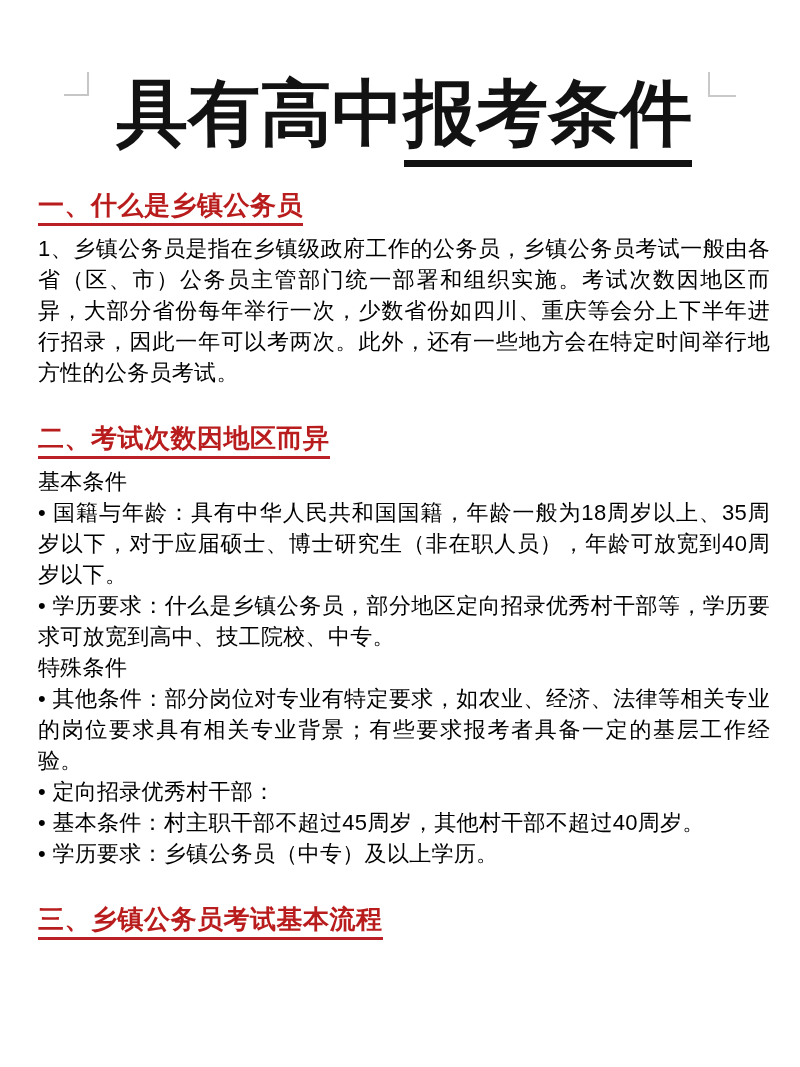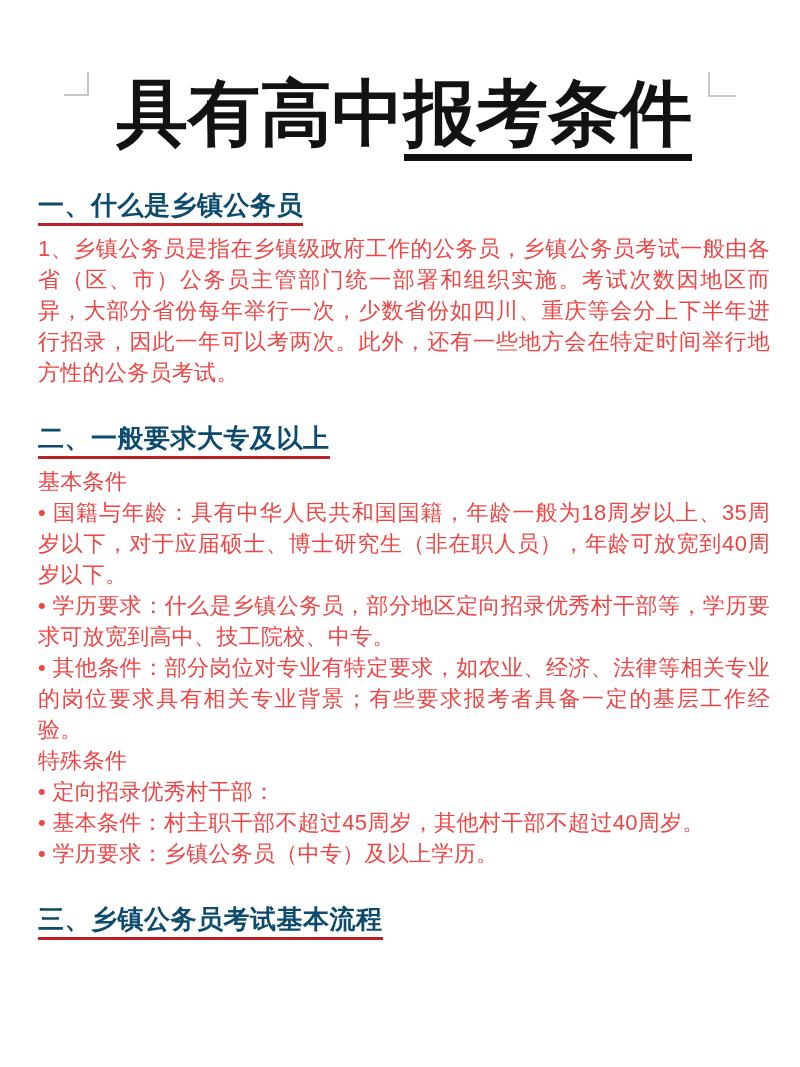--- a/index.html
+++ b/index.html
@@ -50,42 +50,42 @@
     text-align: center;
     font-size: 72px;
     line-height: 1.32;
     font-weight: bold;
     color: #121212;
     letter-spacing: 0;
     white-space: nowrap;
   }
   .doc-title .title-underlined {
     border-bottom: 7px solid #121212;
-    padding-bottom: 1px;
+    padding-bottom: 7px;
   }
   .section { margin: 0; }
   .section-1 { margin-top: 30px; }
   .section-2 { margin-top: 36px; }
   .section-3 { margin-top: 36px; }
   .section-heading {
     display: inline-block;
     margin: 0 0 7px 0;
     font-size: 26px;
     line-height: 1.12;
     font-weight: bold;
-    color: #0c4a6e;
+    color: #b91c1c;
     border-bottom: 3px solid #bb2026;
     padding-bottom: 3px;
     letter-spacing: 0.5px;
   }
   .section-body p {
     margin: 0;
     font-size: 22px;
     line-height: 31px;
-    color: #ef4444;
+    color: #000000;
     text-align: justify;
     letter-spacing: 0.3px;
   }
 </style>
 </head>
 <body>
 
 <div class="page">
 
   <div class="crop-tl"></div>
@@ -96,27 +96,27 @@
     <h1 class="doc-title"><span>具有高中</span><span class="title-underlined">报考条件</span></h1>
 
     <div class="section section-1">
       <h2 class="section-heading">一、什么是乡镇公务员</h2>
       <div class="section-body">
         <p>1、乡镇公务员是指在乡镇级政府工作的公务员，乡镇公务员考试一般由各省（区、市）公务员主管部门统一部署和组织实施。考试次数因地区而异，大部分省份每年举行一次，少数省份如四川、重庆等会分上下半年进行招录，因此一年可以考两次。此外，还有一些地方会在特定时间举行地方性的公务员考试。</p>
       </div>
     </div>
 
     <div class="section section-2">
-      <h2 class="section-heading">二、一般要求大专及以上</h2>
+      <h2 class="section-heading">二、考试次数因地区而异</h2>
       <div class="section-body">
         <p>基本条件</p>
         <p>• 国籍与年龄：具有中华人民共和国国籍，年龄一般为18周岁以上、35周岁以下，对于应届硕士、博士研究生（非在职人员），年龄可放宽到40周岁以下。</p>
         <p>• 学历要求：什么是乡镇公务员，部分地区定向招录优秀村干部等，学历要求可放宽到高中、技工院校、中专。</p>
+        <p>特殊条件</p>
         <p>• 其他条件：部分岗位对专业有特定要求，如农业、经济、法律等相关专业的岗位要求具有相关专业背景；有些要求报考者具备一定的基层工作经验。</p>
-        <p>特殊条件</p>
         <p>• 定向招录优秀村干部：</p>
         <p>• 基本条件：村主职干部不超过45周岁，其他村干部不超过40周岁。</p>
         <p>• 学历要求：乡镇公务员（中专）及以上学历。</p>
       </div>
     </div>
 
     <div class="section section-3">
       <h2 class="section-heading">三、乡镇公务员考试基本流程</h2>
       
     </div>

